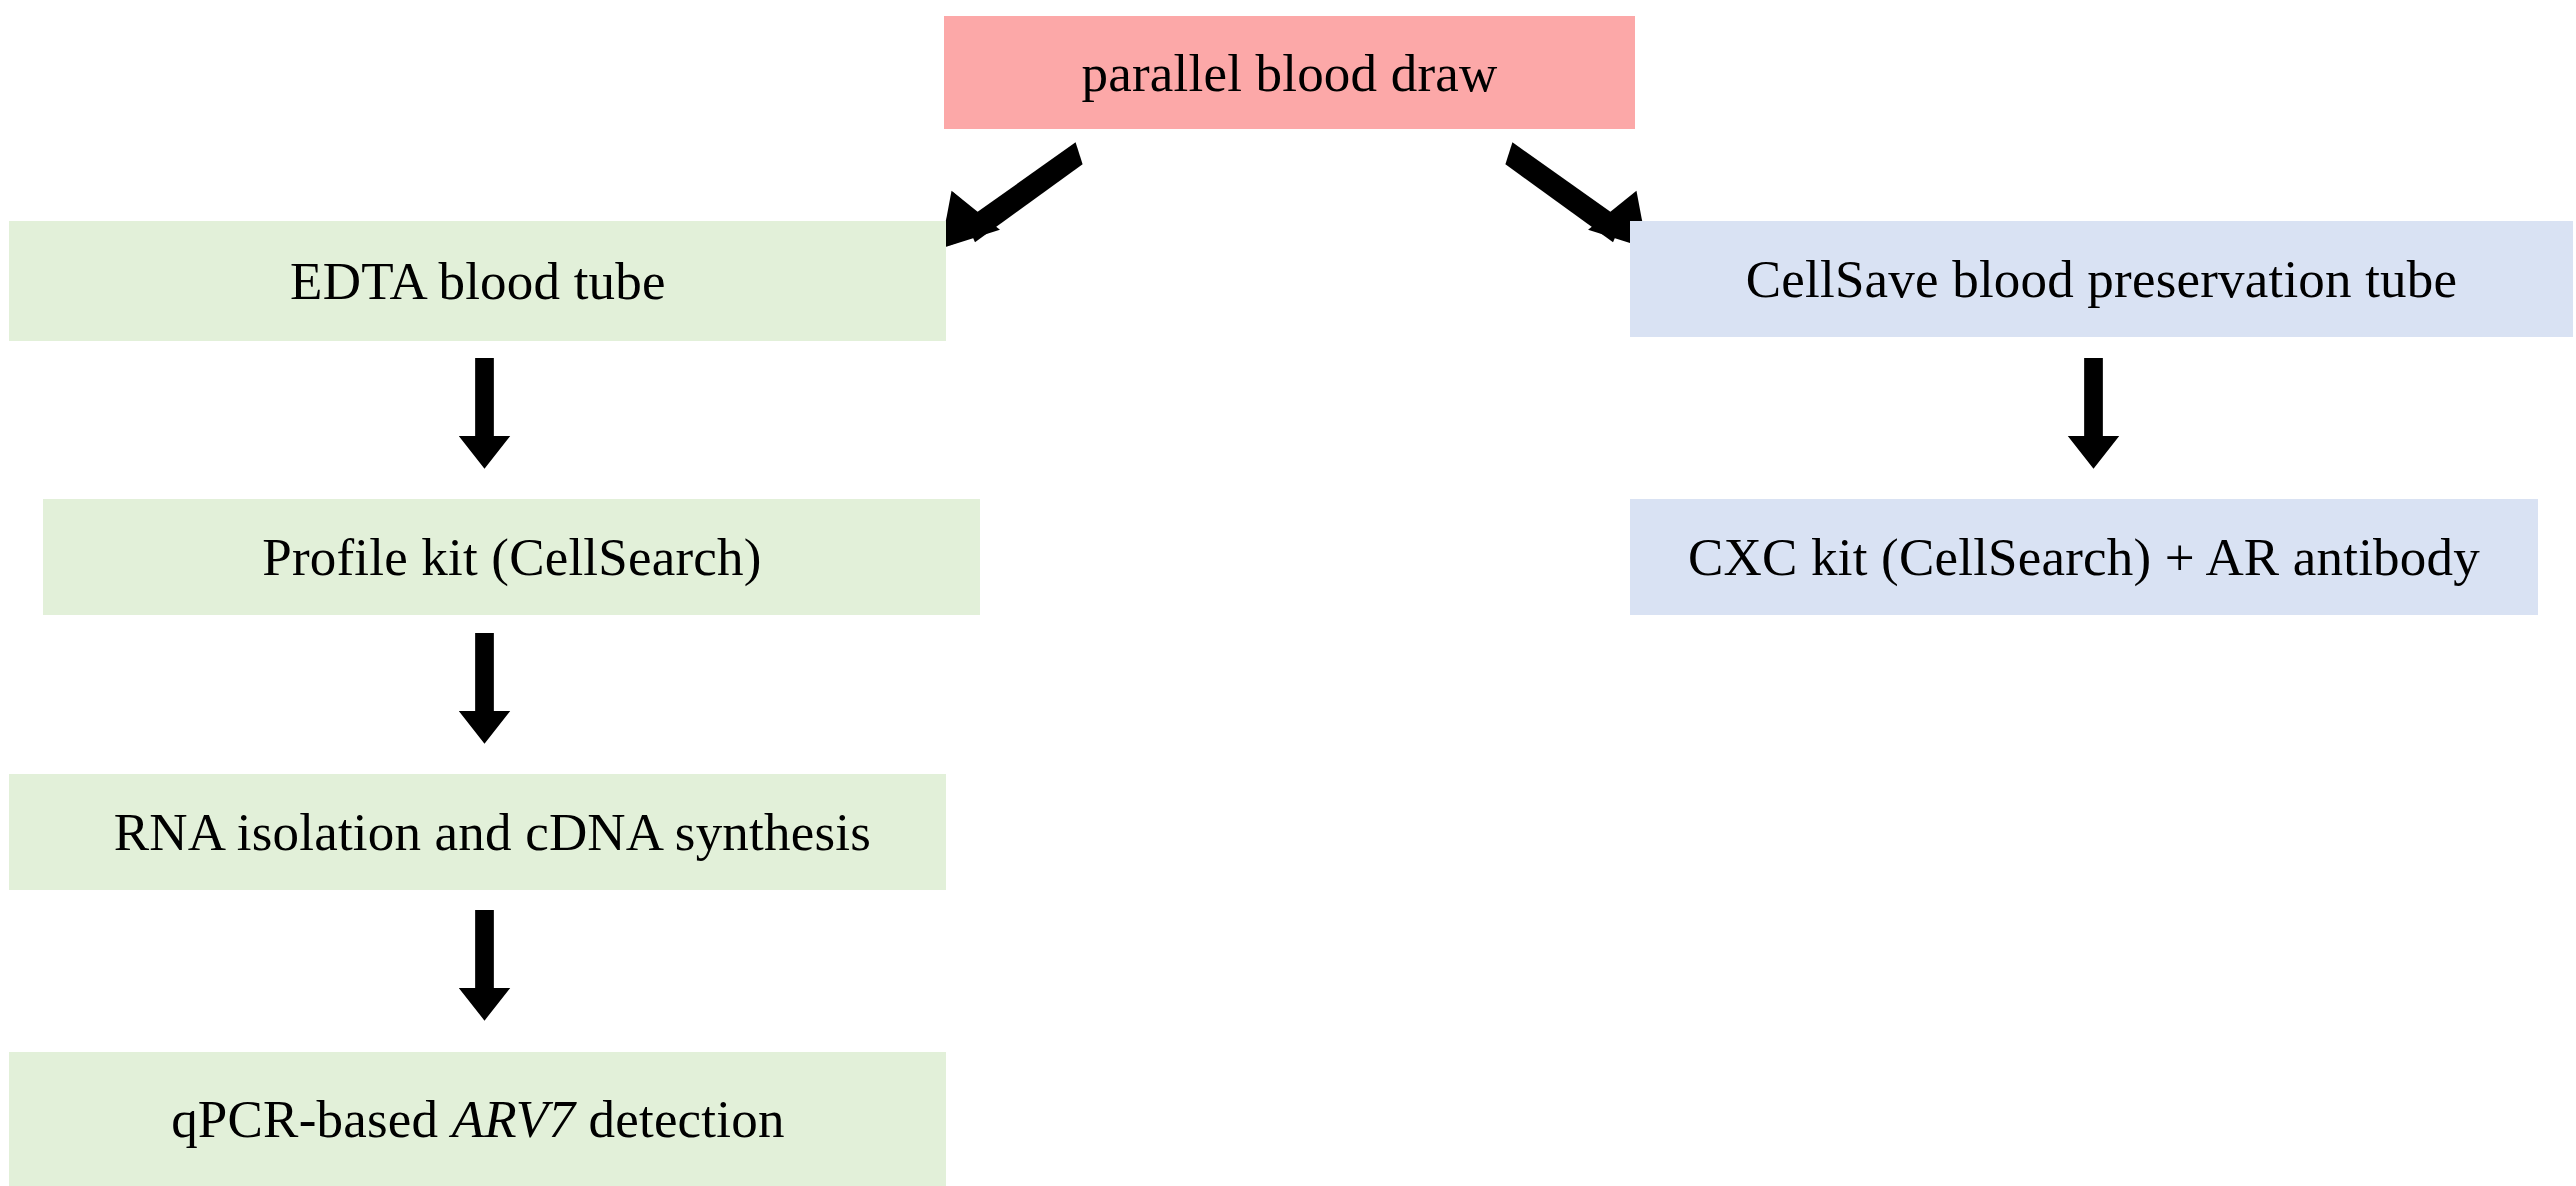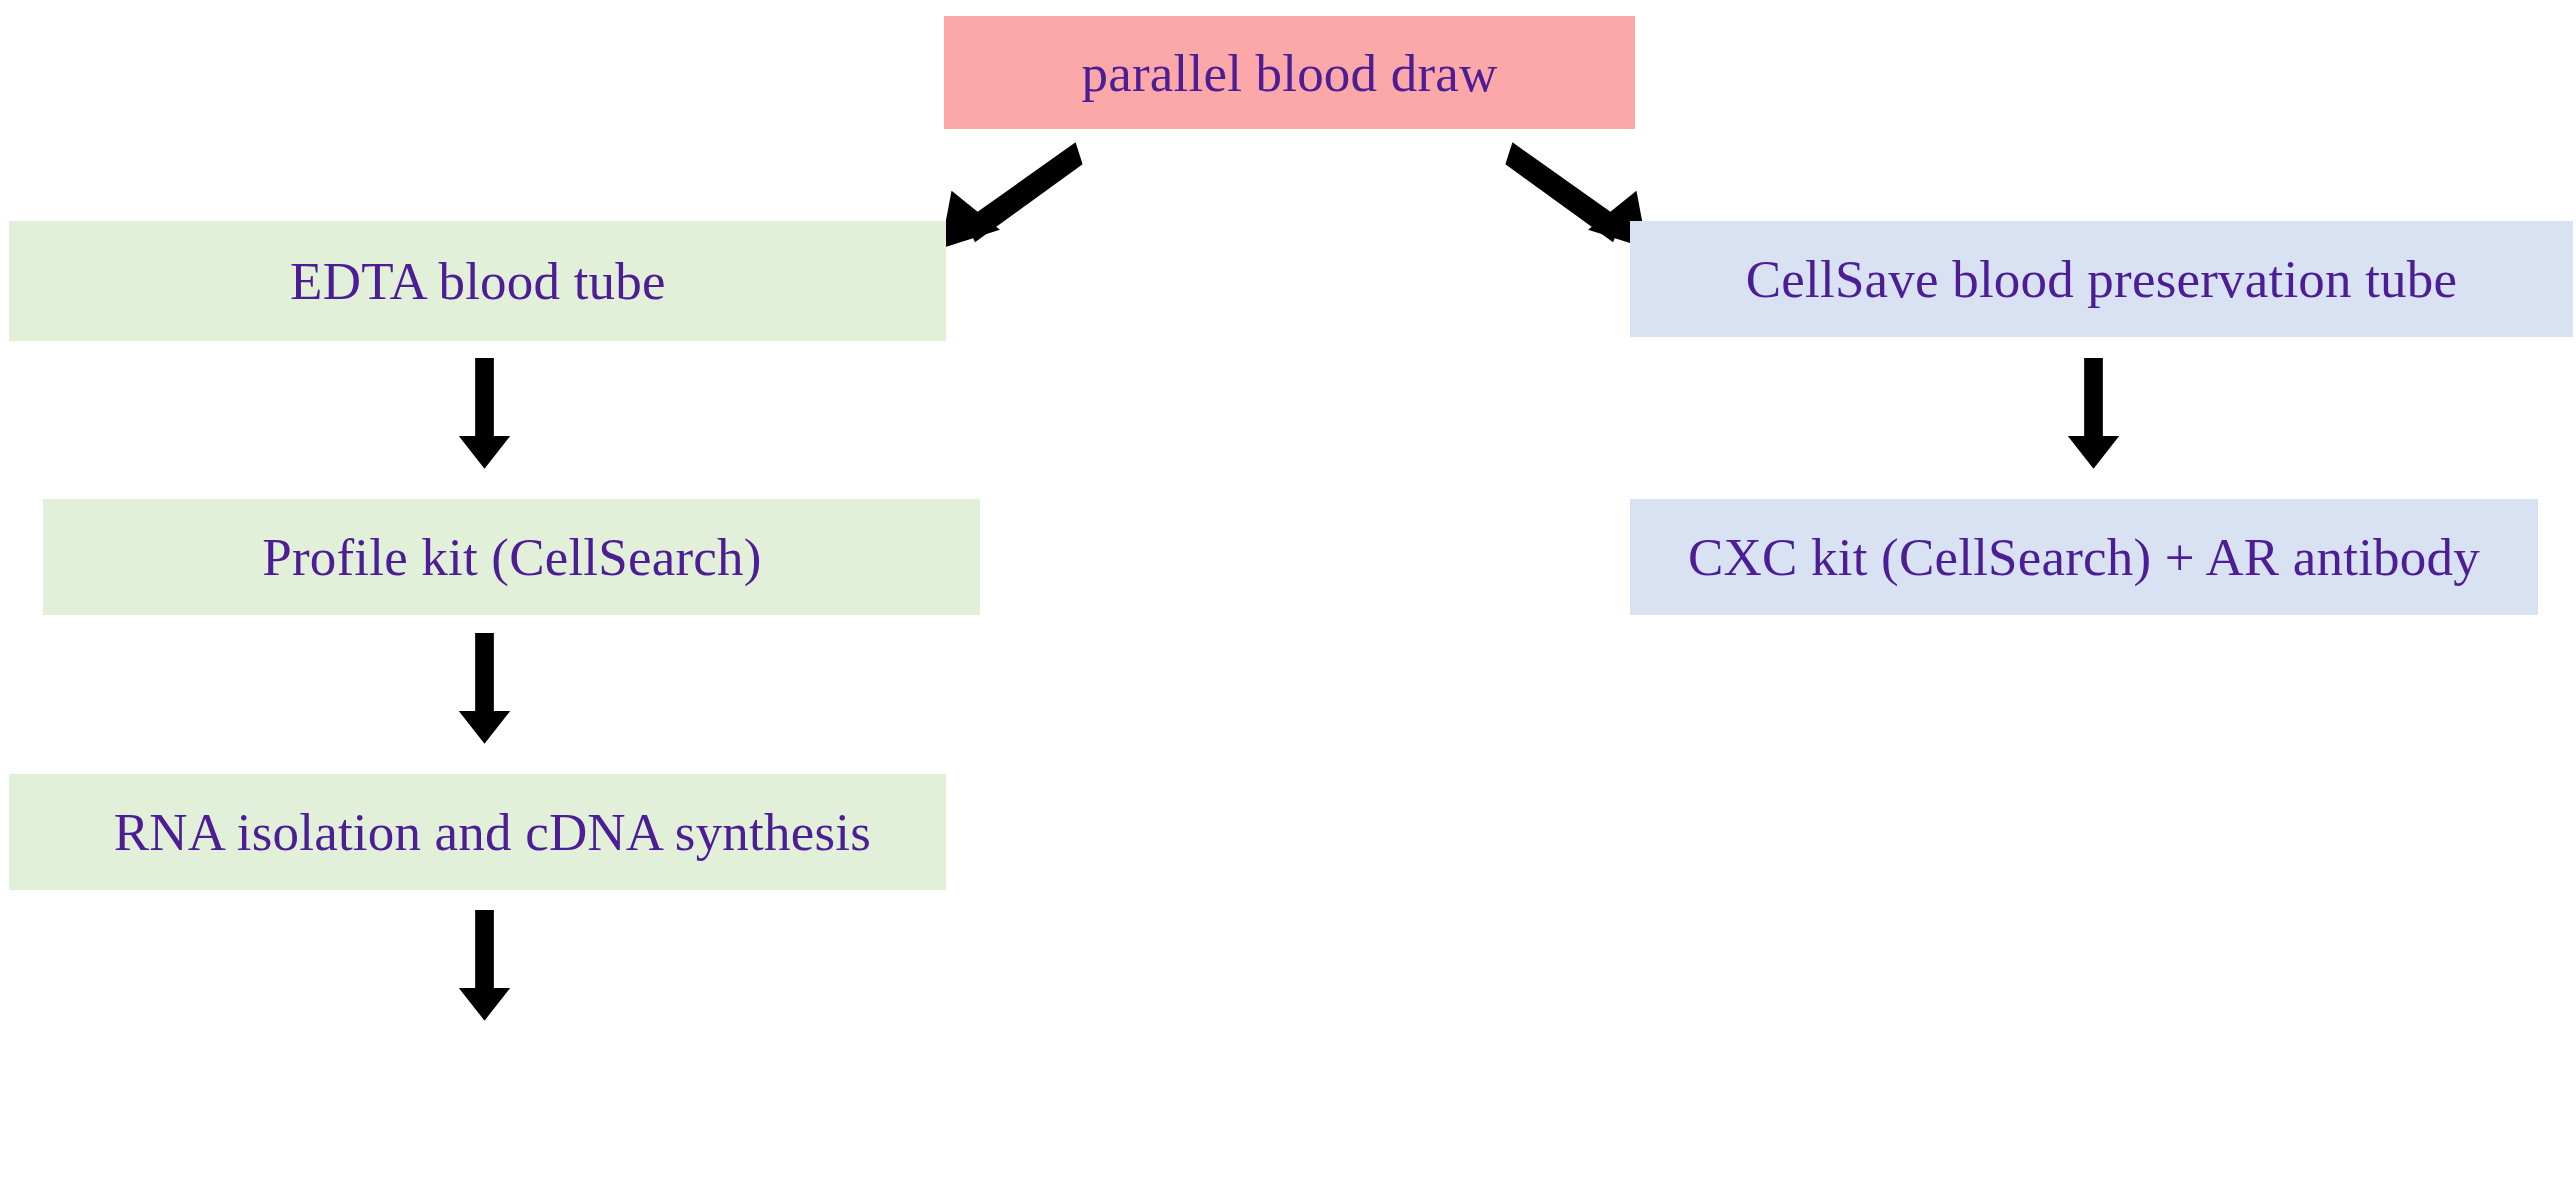--- a/index.html
+++ b/index.html
@@ -14,21 +14,21 @@
     background: #ffffff;
     overflow: hidden;
     font-family: "Liberation Serif", "DejaVu Serif", serif;
   }
   .node {
     position: absolute;
     display: flex;
     align-items: center;
     justify-content: center;
     box-sizing: border-box;
-    color: #4c1d95;
+    color: #000000;
     font-size: 53px;
     line-height: 1.1;
     letter-spacing: 0.2px;
     white-space: nowrap;
     padding: 0 11px;
   }
   .node .label { display: inline-block; }
   .node .label .ital { font-style: italic; }
 
   
@@ -110,20 +110,25 @@
   <div class="node fill-green" id="node-rna-isolation">
     <span class="label">RNA isolation and cDNA synthesis</span>
   </div>
 
   <div class="arrow" id="arrow-rna-to-qpcr">
     <svg viewBox="0 0 80 145" width="63" height="113">
       <path fill="#000000" d="M 28 0 L 52 0 L 52 100 L 73 100 L 40 142 L 7 100 L 28 100 Z"></path>
     </svg>
   </div>
 
+  <div class="node fill-green" id="node-qpcr-arv7">
+    <span class="label">
+      <span>qPCR-based </span><span class="ital">ARV7</span><span> detection</span>
+    </span>
+  </div>
 
   <div class="node fill-blue" id="node-cellsave-tube">
     <span class="label">CellSave blood preservation tube</span>
   </div>
 
   <div class="arrow" id="arrow-cellsave-to-cxc">
     <svg viewBox="0 0 80 145" width="63" height="113">
       <path fill="#000000" d="M 28 0 L 52 0 L 52 100 L 73 100 L 40 142 L 7 100 L 28 100 Z"></path>
     </svg>
   </div>

